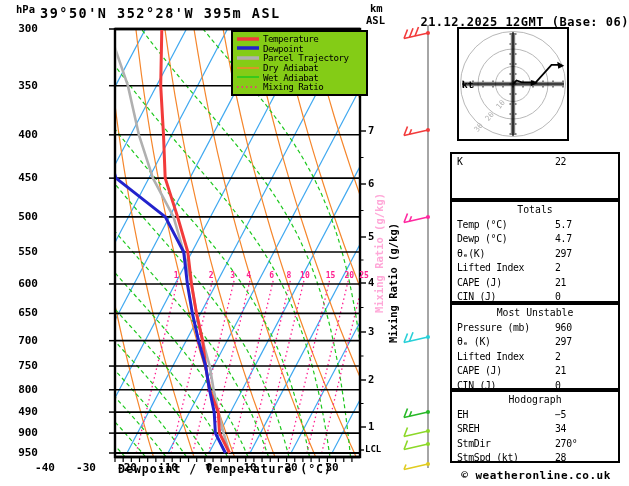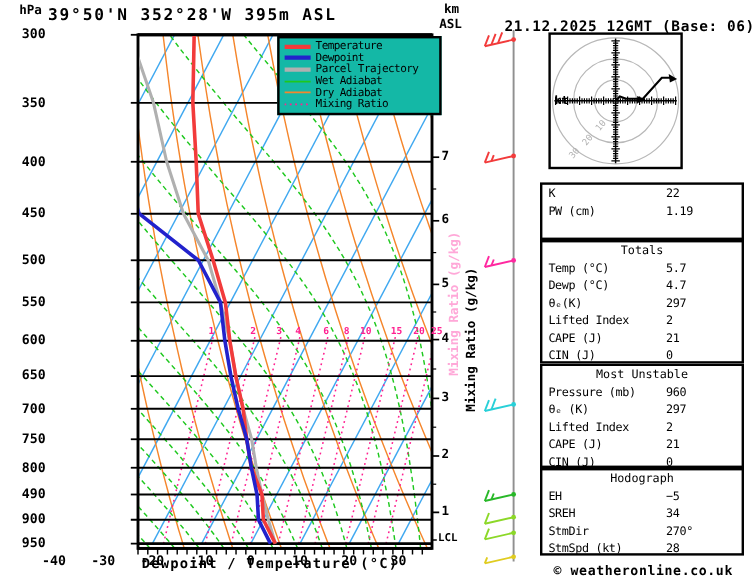--- a/index.html
+++ b/index.html
@@ -15,21 +15,21 @@
   #asl-label{left:366px;top:14px;font-size:10.5px;}
   .plabel{width:30px;text-align:right;font-size:11px;font-weight:bold;}
   .xlabel{width:40px;text-align:center;font-size:11px;font-weight:bold;}
   .kmlabel{font-size:10.5px;font-weight:bold;}
   .mrlabel{font-size:8px;font-weight:bold;color:#ff2090;}
   #xaxis-title{left:75px;top:462px;width:300px;text-align:center;font-size:11.5px;letter-spacing:1px;}
   #mr-axis-label,#mr-axis-ghost{transform:rotate(-90deg);transform-origin:center;font-size:10.5px;font-weight:bold;}
   #mr-axis-label{left:313px;top:277px;width:160px;text-align:center;}
   #mr-axis-ghost{left:299px;top:247px;width:160px;text-align:center;color:#ffa8d8;}
   #lcl-label{left:365px;top:444px;font-size:9px;font-weight:bold;}
-  #legend{left:231px;top:30px;width:129px;background:#14b8a6;border:2px solid #000;padding:2px 0 2px 4px;}
+  #legend{left:231px;top:30px;width:129px;background:#84cc16;border:2px solid #000;padding:2px 0 2px 4px;}
   .leg-row{display:flex;align-items:center;height:9.6px;}
   .leg-line{width:22px;margin-right:4px;flex:0 0 22px;}
   .leg-text{font-size:9.2px;letter-spacing:-0.5px;}
   #kt-label{left:462px;top:31px;font-size:9.5px;margin-top:48px;}
   .ringlabel{font-size:7.5px;color:#b0b0b0;transform:rotate(-50deg);}
   .databox{position:absolute;left:450px;width:170px;background:#fff;border:2px solid #000;
            box-sizing:border-box;padding:1px 5px;}
   .drow{display:flex;justify-content:space-between;height:14.55px;line-height:14.55px;font-size:9.8px;letter-spacing:-0.3px;}
   .dhead{text-align:center;height:14.55px;line-height:14.55px;font-size:9.8px;}
   .dval{text-align:left;width:58px;flex:0 0 58px;}
@@ -427,29 +427,29 @@
         <span class="leg-text">Dewpoint</span>
       </div>
       <div class="leg-row">
         <svg width="22" height="8" class="leg-line">
           <line x1="0" y1="4" x2="22" y2="4" stroke="#b0b0b0" stroke-width="3.5"></line>
         </svg>
         <span class="leg-text">Parcel Trajectory</span>
       </div>
       <div class="leg-row">
         <svg width="22" height="8" class="leg-line">
+          <line x1="0" y1="4" x2="22" y2="4" stroke="#f5862c" stroke-width="1.5"></line>
+        </svg>
+        <span class="leg-text">Dry Adiabat</span>
+      </div>
+      <div class="leg-row">
+        <svg width="22" height="8" class="leg-line">
           <line x1="0" y1="4" x2="22" y2="4" stroke="#1ec81e" stroke-width="1.5"></line>
         </svg>
         <span class="leg-text">Wet Adiabat</span>
-      </div>
-      <div class="leg-row">
-        <svg width="22" height="8" class="leg-line">
-          <line x1="0" y1="4" x2="22" y2="4" stroke="#f5862c" stroke-width="1.5"></line>
-        </svg>
-        <span class="leg-text">Dry Adiabat</span>
       </div>
       <div class="leg-row">
         <svg width="22" height="8" class="leg-line">
           <line x1="0" y1="4" x2="22" y2="4" stroke="#ff2090" stroke-width="1.5" stroke-dasharray="1.5 3"></line>
         </svg>
         <span class="leg-text">Mixing Ratio</span>
       </div>
     </div>
 
   <div id="kt-label" class="abs b">kt</div>
@@ -458,24 +458,20 @@
       <div class="abs ringlabel" style="left: 485px; top: 111.5px;">20</div>
       <div class="abs ringlabel" style="left: 474px; top: 123px;">30</div>
     </div>
 
   <div id="tables">
       <div class="databox" style="top: 152px; height: 48px;">
         <div class="drow">
           <span>K</span>
           <span class="dval">22</span>
         </div>
-        <div class="drow">
-          <span>PW (cm)</span>
-          <span class="dval">1.19</span>
-        </div>
       </div>
       <div class="databox" style="top: 200px; height: 103px;">
         <div class="dhead">Totals</div>
         <div class="drow">
           <span>Temp (°C)</span>
           <span class="dval">5.7</span>
         </div>
         <div class="drow">
           <span>Dewp (°C)</span>
           <span class="dval">4.7</span>

